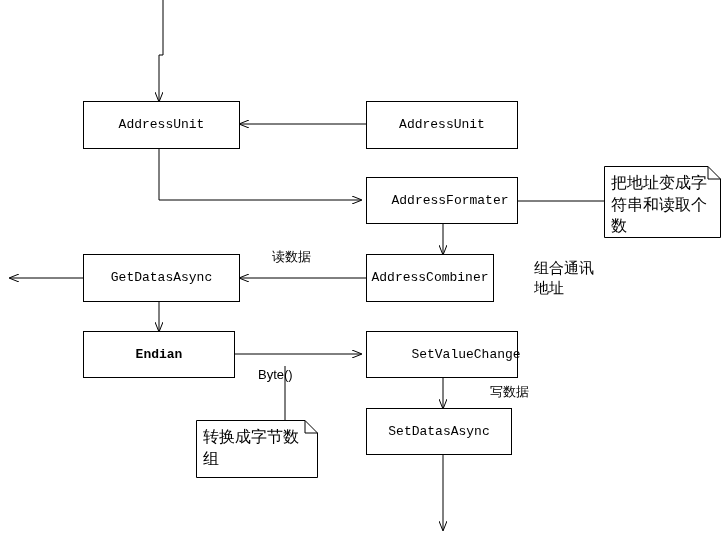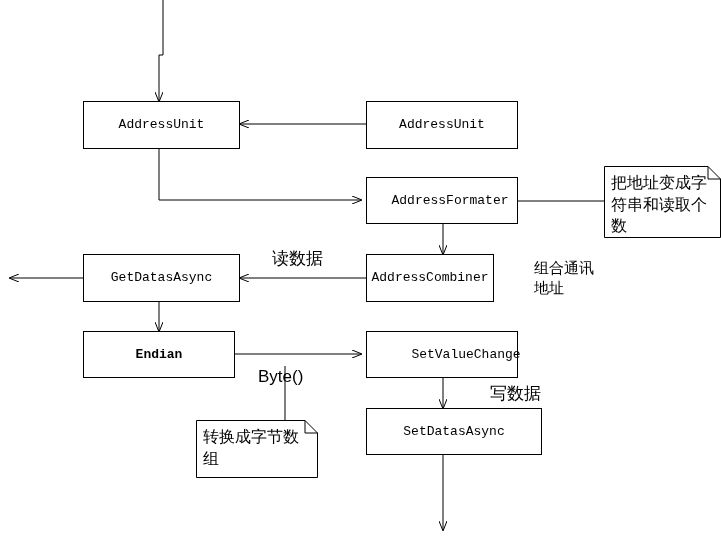--- a/index.html
+++ b/index.html
@@ -58,21 +58,21 @@
     position: absolute;
     left: 0;
     top: 0;
     width: 100%;
     height: 100%;
     z-index: 1;
   }
   .edge-label {
     position: absolute;
     font-family: "Liberation Sans", sans-serif;
-    font-size: 17px;
+    font-size: 13px;
     color: #000000;
     white-space: nowrap;
     line-height: 1.35;
   }
   .free-label {
     position: absolute;
     font-family: "Liberation Sans", sans-serif;
     font-size: 15px;
     color: #000000;
     line-height: 1.35;
@@ -139,21 +139,21 @@
   </div>
 
   <div class="node" style="left:83px; top:331px; width:152px; height:47px;font-weight:bold;">
     <span>Endian</span>
   </div>
 
   <div class="node" style="left:366px; top:331px; width:152px; height:47px;padding-left:48px;">
     <span>SetValueChange</span>
   </div>
 
-  <div class="node" style="left:366px; top:408px; width:176px; height:47px;">
+  <div class="node" style="left:366px; top:408px; width:146px; height:47px;">
     <span>SetDatasAsync</span>
   </div>
 
   <div class="note" style="left:604px; top:166px; width:117px; height:72px;">
     <svg class="note-svg" viewBox="0 0 117 72" preserveAspectRatio="none">
       <path d="M0.5,0.5 L104,0.5 L116.5,13 L116.5,71.5 L0.5,71.5 Z" fill="#ffffff" stroke="#000000" stroke-width="1"></path>
       <path d="M104,0.5 L104,13 L116.5,13" fill="none" stroke="#000000" stroke-width="1"></path>
     </svg>
     <span class="note-text">把地址变成字符串和读取个数</span>
   </div>

